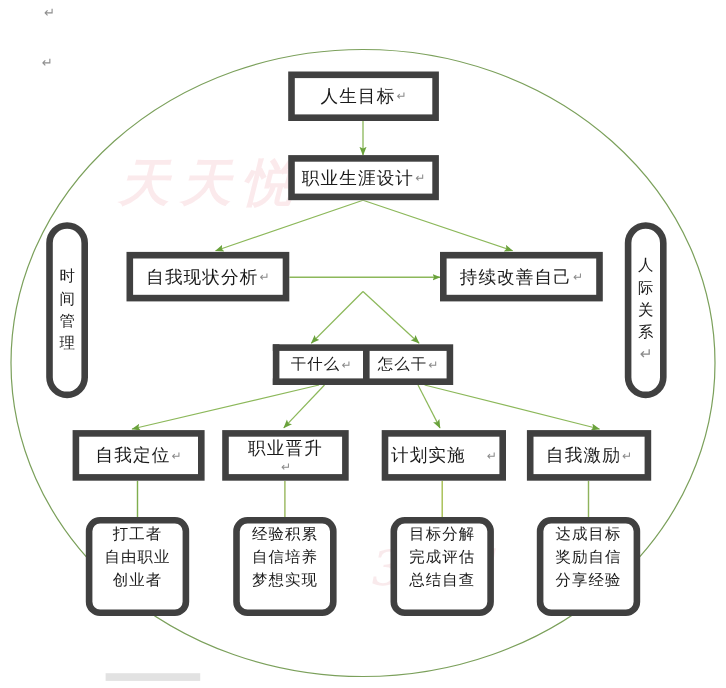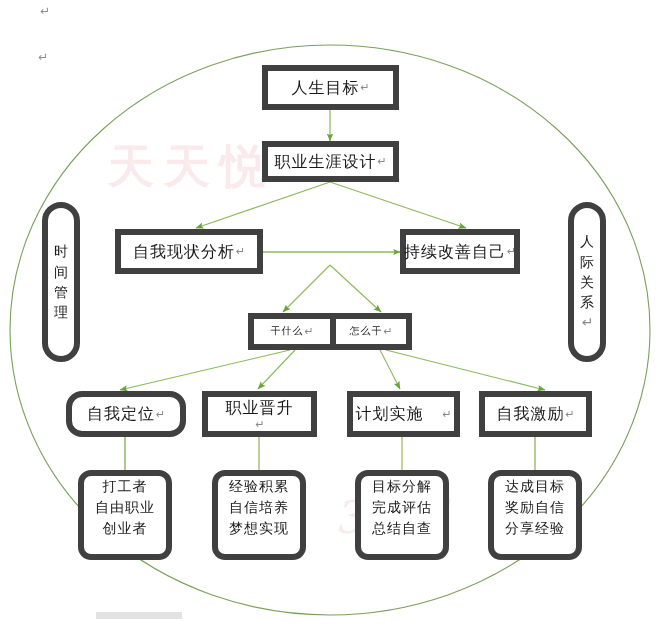--- a/index.html
+++ b/index.html
@@ -22,20 +22,21 @@
     height: 625px;
   }
 
   
   .wm {
     position: absolute;
     pointer-events: none;
     user-select: none;
     white-space: nowrap;
     z-index: 0;
+    font-style: italic;
   }
   .wm-tty {
     left: 108px;
     top: 136px;
     font-size: 46px;
     letter-spacing: 10px;
     font-weight: bold;
     color: rgba(235, 150, 160, 0.20);
     font-family: "DejaVu Sans", "Liberation Sans", sans-serif;
   }
@@ -94,21 +95,21 @@
     z-index: 3;
     color: #1a1a1a;
     font-family: "DejaVu Sans", "Liberation Sans", sans-serif;
   }
   .node .txt {
     font-size: 16px;
     letter-spacing: 1px;
     line-height: 1.25;
     white-space: nowrap;
   }
-  .node.small .txt { font-size: 10px; }
+  .node.small .txt { font-size: 14px; }
   .node.rounded { border-radius: 13px; }
   .node.stack {
     flex-direction: column;
     justify-content: flex-start;
     line-height: 1.35;
   }
   .node.stack .line {
     font-size: 14px;
     letter-spacing: 1px;
     white-space: nowrap;
@@ -202,36 +203,36 @@
   <div class="node" style="left:262px;top:141px;width:137px;height:41px;">
     <span class="txt">职业生涯设计</span>
       <span class="pilcrow-g">↵</span>
   </div>
 
   <div class="node" style="left:115px;top:229px;width:148px;height:45px;">
     <span class="txt">自我现状分析</span>
       <span class="pilcrow-g">↵</span>
   </div>
 
-  <div class="node" style="left:400px;top:229px;width:120px;height:45px;">
+  <div class="node" style="left:400px;top:229px;width:148px;height:45px;">
     <span class="txt">持续改善自己</span>
       <span class="pilcrow-g">↵</span>
   </div>
 
   <div class="node small pairbox" style="left:248px;top:313px;width:82px;height:37px;">
     <span class="txt">干什么</span>
       <span class="pilcrow-g">↵</span>
   </div>
 
   <div class="node small" style="left:330px;top:313px;width:82px;height:37px;">
     <span class="txt">怎么干</span>
       <span class="pilcrow-g">↵</span>
   </div>
 
-  <div class="node" style="left:66px;top:391px;width:120px;height:46px;border-radius:16px;">
+  <div class="node" style="left:66px;top:391px;width:120px;height:46px;">
     <span class="txt">自我定位</span>
       <span class="pilcrow-g">↵</span>
   </div>
 
   <div class="node" style="left:202px;top:391px;width:115px;height:46px;flex-direction:column;">
     <span class="txt">职业晋升</span>
       <span class="pilcrow-g">↵</span>
   </div>
 
   <div class="node" style="left:347px;top:391px;width:113px;height:46px;gap:18px;">

